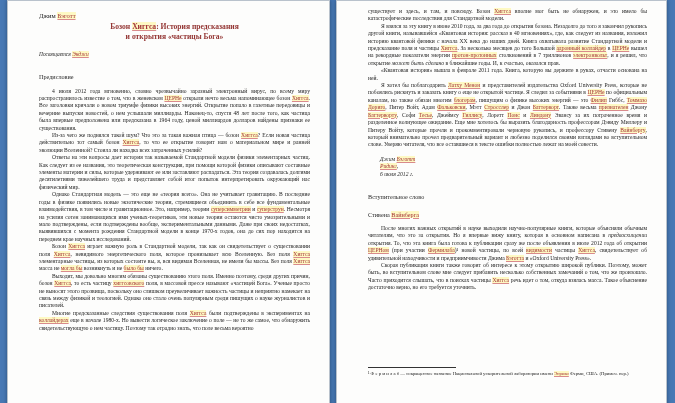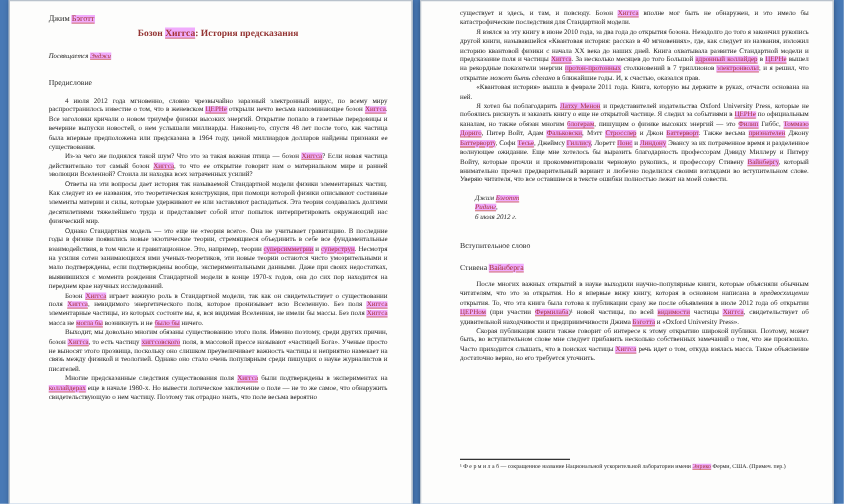--- a/index.html
+++ b/index.html
@@ -31,35 +31,36 @@
   p.body{margin:0;text-indent:13px;}
   p.body.noindent{text-indent:0;}
   .sig{font-style:italic;text-align:left;margin:7px 0 0 12px;line-height:7.6px;}
   .sig div{margin:0;}
   .footnote{
     position:absolute;left:31px;top:366px;width:276px;text-align:left;
     font-size:4.7px;line-height:6px;color:#222;
   }
   .fn-rule{width:88px;border-top:1px solid #333;margin-bottom:2.5px;}
   mark{
-    background:#f0abfc;color:#a33336;
-    text-decoration:underline;text-decoration-color:#d98a8c;
+    background:#fef9c3;color:#a33336;
+    text-decoration:underline;text-decoration-color:#d98a8c;font-family:Liberation Serif, serif;
   }
   i{font-style:italic;}
 </style>
 </head>
 <body>
 
 <div id="stage">
 
   <div class="page left">
     <div class="inner">
       <div class="author">Джим <mark>Бэготт</mark></div>
       <div class="title">
         <div>Бозон <mark>Хиггса</mark>: История предсказания</div>
+        <div>и открытия «частицы Бога»</div>
       </div>
       <div class="dedication">Посвящается <mark>Энджи</mark></div>
       <div class="h-section">Предисловие</div>
       <p class="body">4 июля 2012 года мгновенно, словно чрезвычайно заразный электронный вирус, по всему миру распространилось известие о том, что в женевском <mark>ЦЕРНе</mark> открыли нечто весьма напоминающее бозон <mark>Хиггса</mark>. Все заголовки кричали о новом триумфе физики высоких энергий. Открытие попало в газетные передовицы и вечерние выпуски новостей, о нем услышали миллиарды. Наконец-то, спустя 48 лет после того, как частица была впервые предположена или предсказана в 1964 году, ценой миллиардов долларов найдены признаки ее существования.</p>
       <p class="body">Из-за чего же поднялся такой шум? Что это за такая важная птица — бозон <mark>Хиггса</mark>? Если новая частица действительно тот самый бозон <mark>Хиггса</mark>, то что ее открытие говорит нам о материальном мире и ранней эволюции Вселенной? Стоила ли находка всех затраченных усилий?</p>
       <p class="body">Ответы на эти вопросы дает история так называемой Стандартной модели физики элементарных частиц. Как следует из ее названия, это теоретическая конструкция, при помощи которой физики описывают составные элементы материи и силы, которые удерживают ее или заставляют распадаться. Эта теория создавалась долгими десятилетиями тяжелейшего труда и представляет собой итог попыток интерпретировать окружающий нас физический мир.</p>
       <p class="body">Однако Стандартная модель — это еще не «теория всего». Она не учитывает гравитацию. В последние годы в физике появились новые экзотические теории, стремящиеся объединить в себе все фундаментальные взаимодействия, в том числе и гравитационное. Это, например, теории <mark>суперсимметрии</mark> и <mark>суперструн</mark>. Несмотря на усилия сотен занимающихся ими ученых-теоретиков, эти новые теории остаются чисто умозрительными и мало подтверждены, если подтверждены вообще, экспериментальными данными. Даже при своих недостатках, выявившихся с момента рождения Стандартной модели в конце 1970-х годов, она до сих пор находится на переднем крае научных исследований.</p>
       <p class="body">Бозон <mark>Хиггса</mark> играет важную роль в Стандартной модели, так как он свидетельствует о существовании поля <mark>Хиггса</mark>, невидимого энергетического поля, которое пронизывает всю Вселенную. Без поля <mark>Хиггса</mark> элементарные частицы, из которых состоите вы, я, вся видимая Вселенная, не имели бы массы. Без поля <mark>Хиггса</mark> масса не <mark>могла бы</mark> возникнуть и не <mark>было бы</mark> ничего.</p>
       <p class="body">Выходит, мы довольно многим обязаны существованию этого поля. Именно поэтому, среди других причин, бозон <mark>Хиггса</mark>, то есть частицу <mark>хиггсовского</mark> поля, в массовой прессе называют «частицей Бога». Ученые просто не выносят этого прозвища, поскольку оно слишком преувеличивает важность частицы и неприятно намекает на связь между физикой и теологией. Однако оно стало очень популярным среди пишущих о науке журналистов и писателей.</p>
       <p class="body">Многие предсказанные следствия существования поля <mark>Хиггса</mark> были подтверждены в экспериментах на <mark>коллайдерах</mark> еще в начале 1980-х. Но вывести логическое заключение о поле — не то же самое, что обнаружить свидетельствующую о нем частицу. Поэтому так отрадно знать, что поле весьма вероятно</p>

